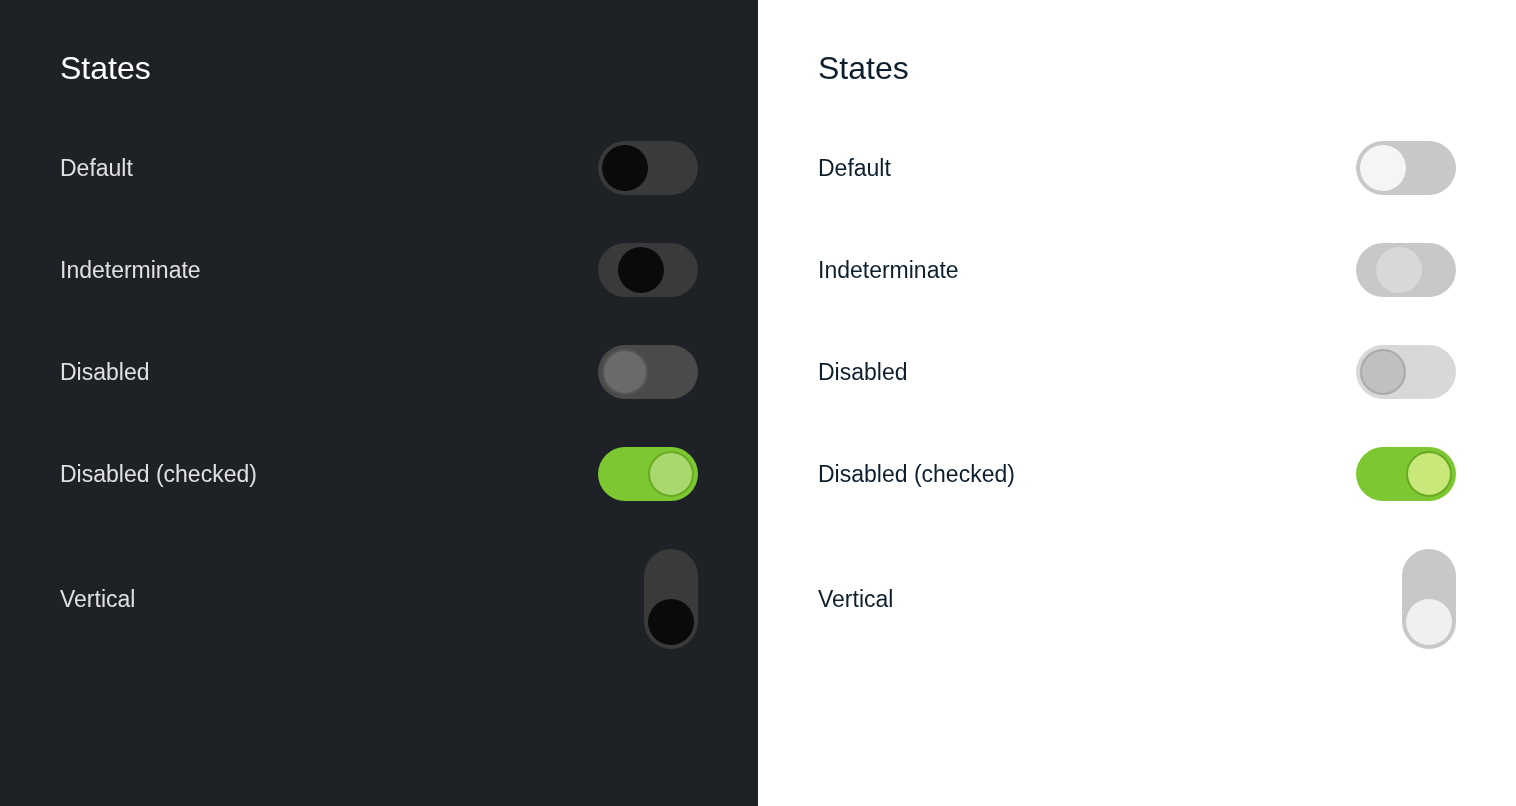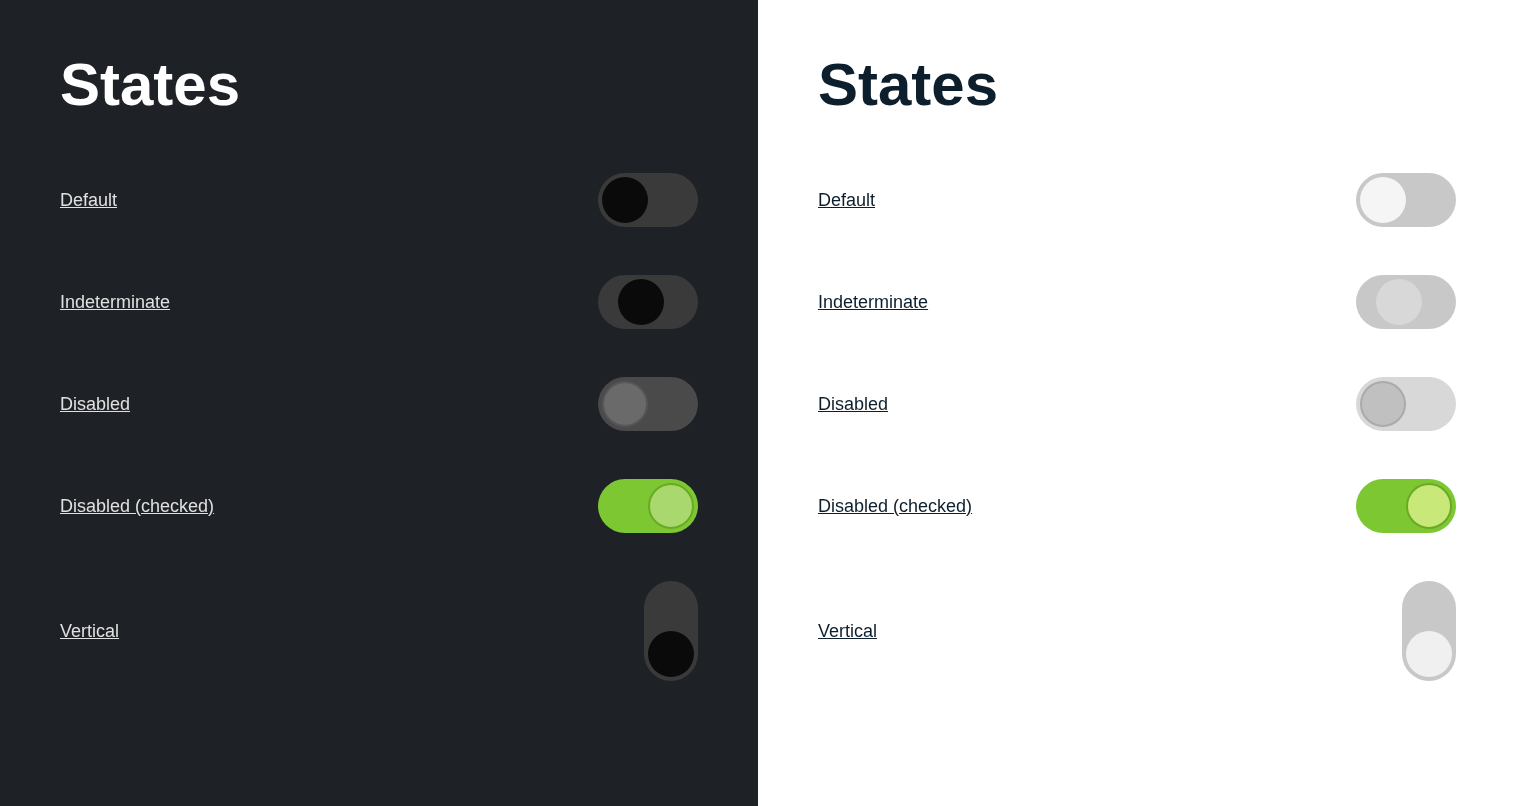--- a/index.html
+++ b/index.html
@@ -21,44 +21,43 @@
 
     .panel-dark {
       background-color: #1e2126;
     }
 
     .panel-light {
       background-color: #ffffff;
     }
 
     .panel-title {
-      font-size: 60px;
-      font-weight: 700;
+      font-size: 32px;
+      font-weight: 400;
       margin-bottom: 30px;
     }
 
     .panel-dark .panel-title {
       color: #ffffff;
     }
 
     .panel-light .panel-title {
       color: #0d1f2d;
     }
 
     .state-row {
       display: flex;
       align-items: center;
       justify-content: space-between;
       padding: 24px 0;
     }
 
     .state-label {
-      font-size: 18px;
+      font-size: 23px;
       font-weight: 400;
-      text-decoration: underline;
     }
 
     .panel-dark .state-label {
       color: #e0e0e0;
     }
 
     .panel-light .state-label {
       color: #0d1f2d;
     }
 

